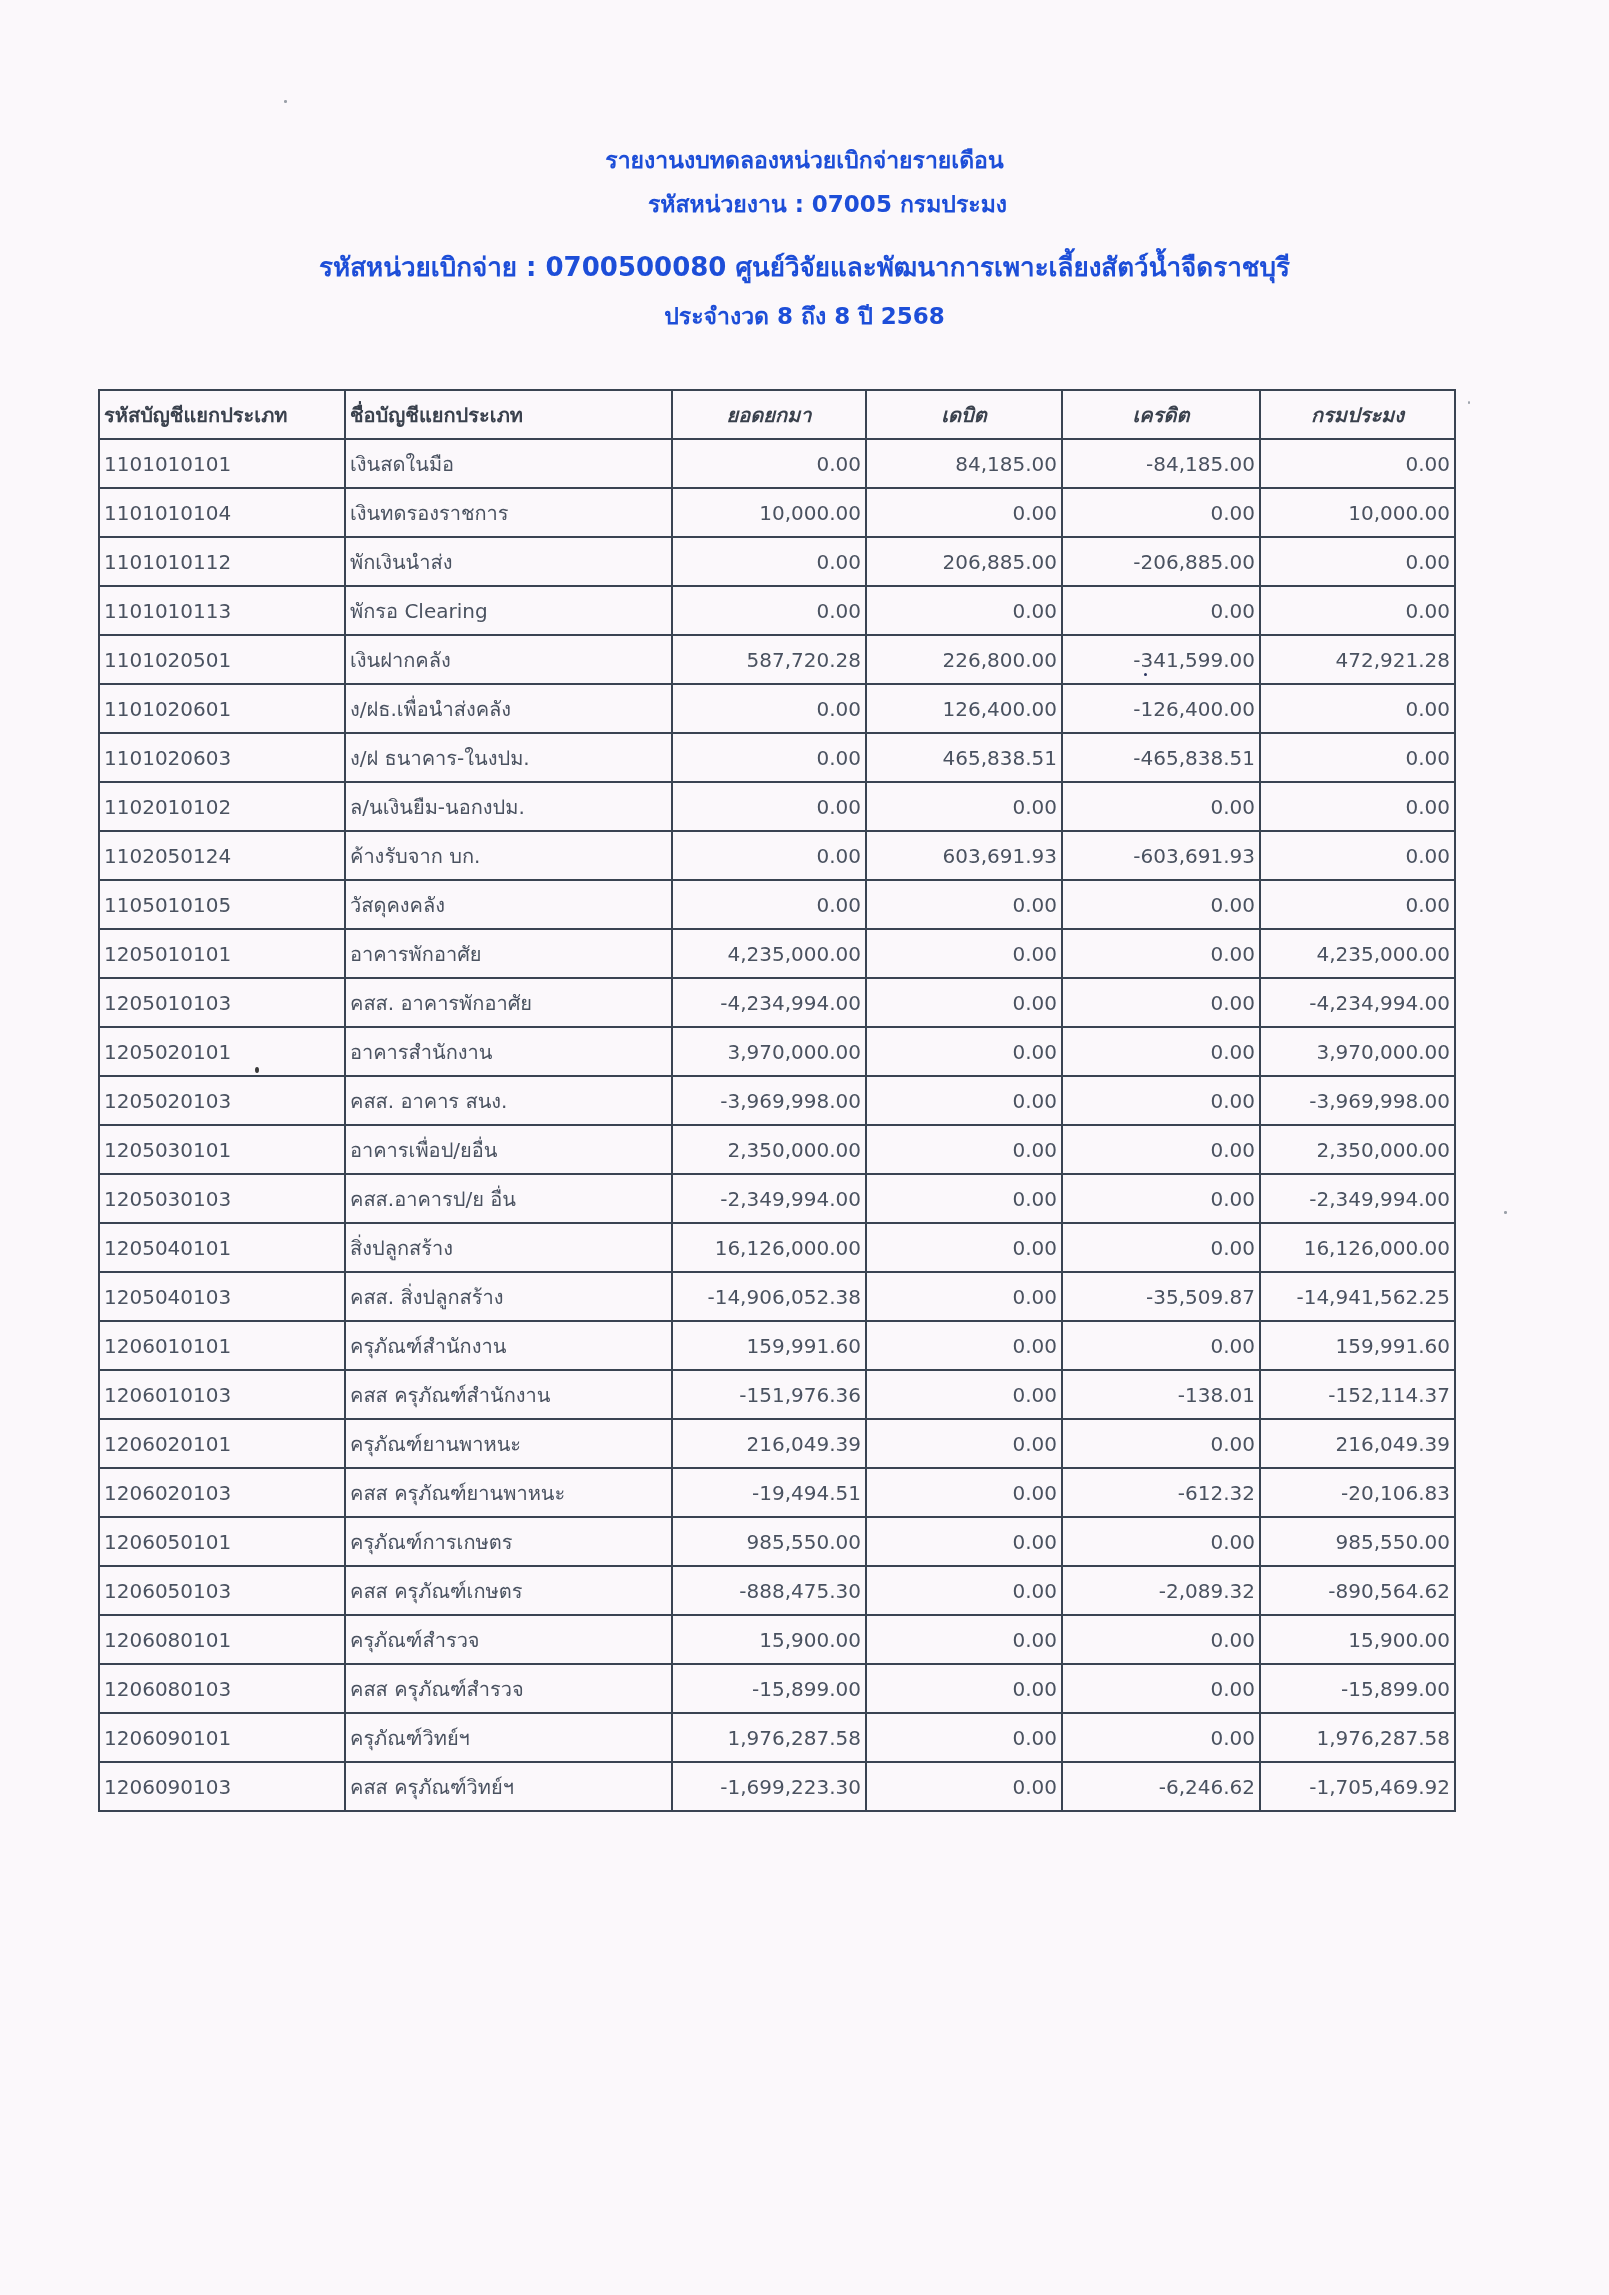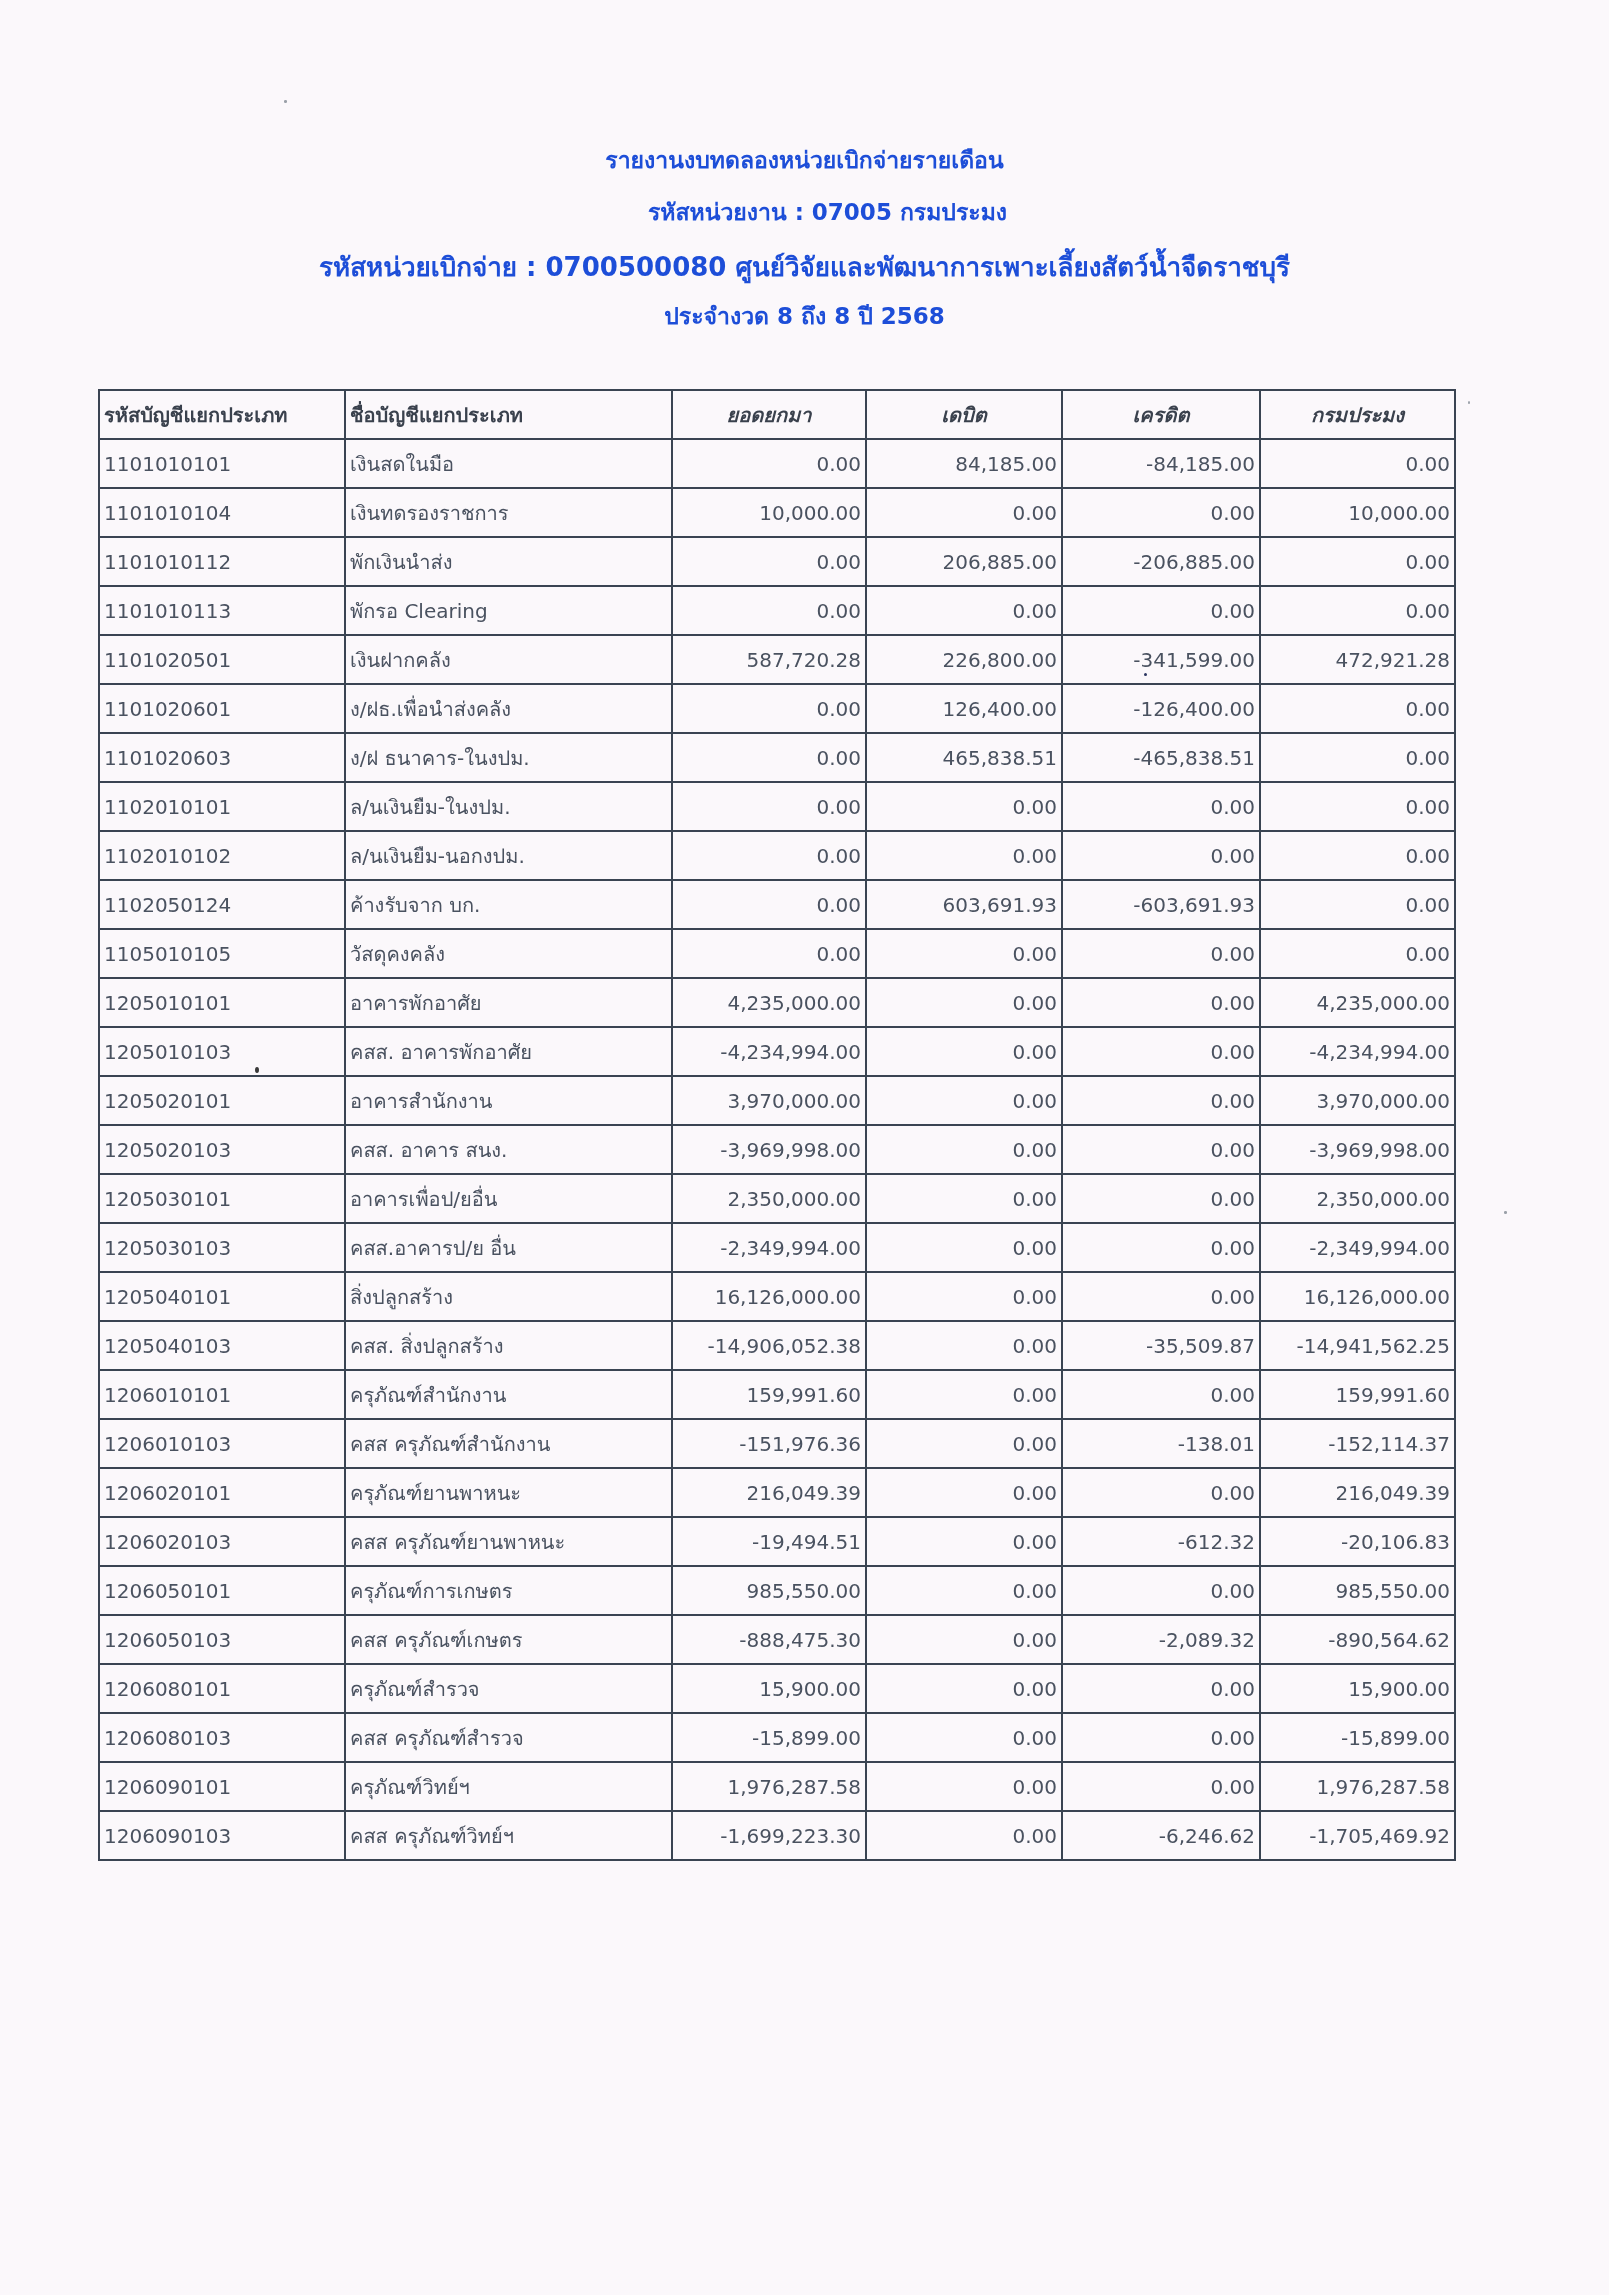--- a/index.html
+++ b/index.html
@@ -6,21 +6,21 @@
   body {
     width: 1609px; height: 2295px;
     background: #fbf8fb;
     position: relative;
     overflow: hidden;
     font-family: "DejaVu Sans", "Liberation Sans", sans-serif;
     color: #3b4350;
   }
   .header { position: absolute; left: 0; right: 0; text-align: center; font-weight: bold; color: #1d4ed8; }
   .h1 { top: 142px; font-size: 23px; }
-  .h2 { top: 194px; font-size: 23px; padding-left: 46px; }
+  .h2 { top: 186px; font-size: 23px; padding-left: 46px; }
   .h3 { top: 246px; font-size: 26px; }
   .h4 { top: 298px; font-size: 23px; }
 
   table.ledger {
     position: absolute;
     left: 98px; top: 389px;
     width: 1356px;
     border-collapse: collapse;
     table-layout: fixed;
     border: 2.7px solid #3a4452;
@@ -125,28 +125,20 @@
       </tr>
       <tr>
         <td class="code">1101020603</td>
         <td class="name">ง/ฝ ธนาคาร-ในงปม.</td>
         <td class="num">0.00</td>
         <td class="num">465,838.51</td>
         <td class="num">-465,838.51</td>
         <td class="num">0.00</td>
       </tr>
       <tr>
-        <td class="code">1102010101</td>
-        <td class="name">ล/นเงินยืม-ในงปม.</td>
-        <td class="num">0.00</td>
-        <td class="num">0.00</td>
-        <td class="num">0.00</td>
-        <td class="num">0.00</td>
-      </tr>
-      <tr>
         <td class="code">1102010102</td>
         <td class="name">ล/นเงินยืม-นอกงปม.</td>
         <td class="num">0.00</td>
         <td class="num">0.00</td>
         <td class="num">0.00</td>
         <td class="num">0.00</td>
       </tr>
       <tr>
         <td class="code">1102050124</td>
         <td class="name">ค้างรับจาก บก.</td>

